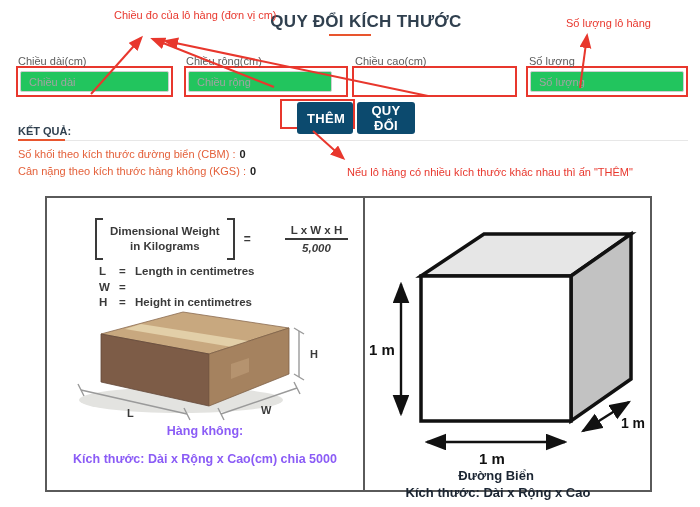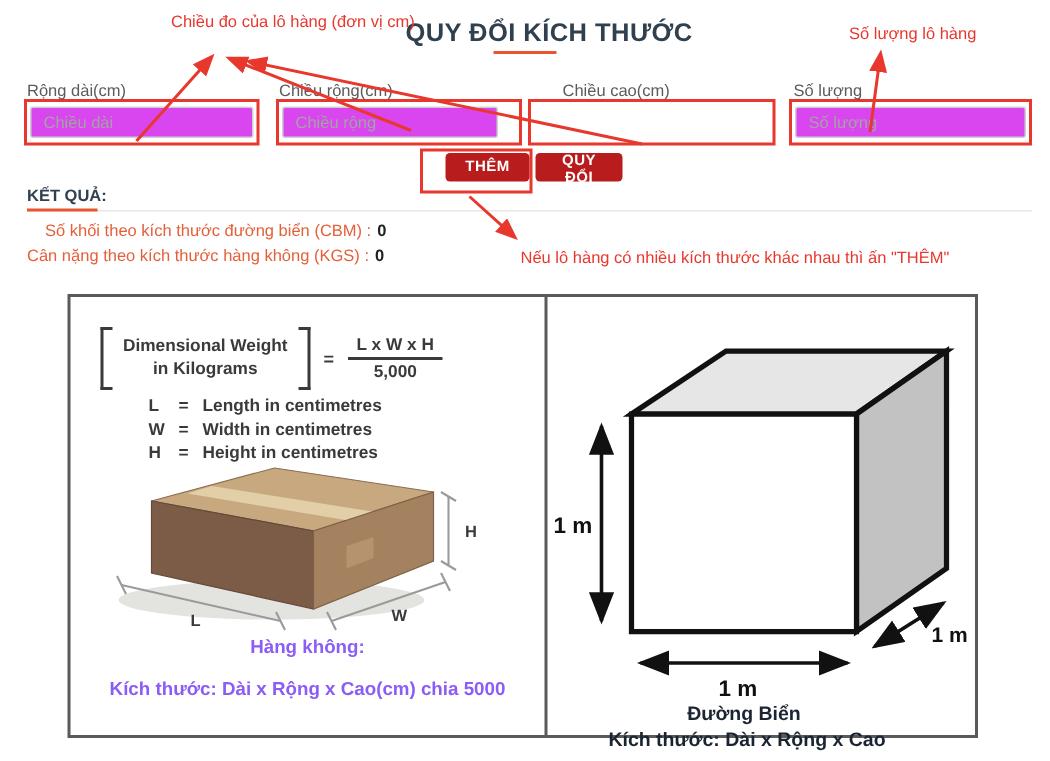--- a/index.html
+++ b/index.html
@@ -12,46 +12,46 @@
   .form-area { position:absolute; left:0; top:0; width:700px; height:196px;padding-left:32px; }
   .arrows-svg { position:absolute; left:0; top:0; pointer-events:none; }
   .ann-text { position:absolute; color:#e8372d; font-size:11px; white-space:nowrap; }
   .page-title { position:absolute; top:12px; left:0; right:0; margin:0; text-align:center;
     font-size:17px; font-weight:bold; color:#30404f; letter-spacing:.3px; }
   .title-underline { position:absolute; top:34px; left:329px; width:42px; height:2px; background:#e8552e; }
   .ann-rect { position:absolute; border:2px solid #e8372d; box-sizing:border-box; }
   .field-label { position:absolute; top:55px; font-size:11px; color:#5b5b5b; white-space:nowrap; }
   .fld { position:absolute; top:71px; height:21px; box-sizing:border-box;
     border:1px solid #cfcfcf; border-radius:2px; padding:0 8px; font-size:11px; color:#333;
-    font-family:"Liberation Sans", sans-serif; background:#d946ef; }
+    font-family:"Liberation Sans", sans-serif; background:#22c55e; }
   .fld::placeholder { color:#a3a3a3; }
-  .btn { position:absolute; top:102px; height:19px; border:none; border-radius:3px;
-    background:#b91c1c; color:#fff; font-weight:bold; font-size:10px; letter-spacing:.3px;
+  .btn { position:absolute; top:102px; height:32px; border:none; border-radius:3px;
+    background:#0c4a6e; color:#fff; font-weight:bold; font-size:13px; letter-spacing:.3px;
     font-family:"Liberation Sans", sans-serif; cursor:pointer; padding:0 10px; }
   .results-heading { position:absolute; top:125px; left:18px; font-size:11px; font-weight:bold; color:#30404f; }
   .results-line { position:absolute; top:140px; left:18px; width:670px; height:1px; background:#e7e7e7; }
   .results-line-accent { position:absolute; top:139px; left:18px; width:47px; height:2px; background:#e8552e; }
   .result-row { position:absolute; left:18px; font-size:11px; color:#e4603a; white-space:nowrap; }
   .result-row .val { color:#222; font-weight:bold; margin-left:4px; }
   .red-note { position:absolute; left:347px; top:166px; font-size:11px; color:#e8372d; white-space:nowrap; }
 
   
   .diagram { position:absolute; left:45px; top:196px; width:607px; height:296px;
     border:2px solid #5a5a5a; box-sizing:border-box; background:#fff; display:flex; }
   .panel-left { width:318px; box-sizing:border-box; border-right:2px solid #5a5a5a; position:relative; }
   .panel-right { flex:1; position:relative;margin-top:24px; }
 
-  .formula { position:absolute; top:20px; left:20px; display:flex; align-items:center; gap:7px;justify-content:flex-end; }
+  .formula { position:absolute; top:20px; left:48px; display:flex; align-items:center; gap:7px;justify-content:flex-end; }
   .bracket { width:8px; height:42px; border:2.5px solid #3a3a3a; box-sizing:border-box; }
   .b-left { border-right:none; } .b-right { border-left:none; }
   .lhs { text-align:center; font-weight:bold; font-size:11.5px; color:#3a3a3a; line-height:1.3; }
   .eq-sign { font-weight:bold; font-size:12px; color:#3a3a3a; margin:0 2px; }
-  .frac { text-align:center; font-weight:bold; font-size:11.5px; color:#3a3a3a; }
+  .frac { text-align:center; font-weight:bold; font-size:11.5px; color:#3a3a3a;margin-left:25px; }
   .frac .num { border-bottom:2px solid #3a3a3a; padding:0 6px 2px; }
-  .frac .den { padding-top:2px; }
+  .frac .den { padding-top:2px;font-style:italic; }
 
   .legend { position:absolute; top:66px; left:52px; font-weight:bold; font-size:11.5px; color:#3a3a3a; }
   .legend-row { display:grid; grid-template-columns:20px 16px auto; line-height:1.35; }
 
   .box-art { position:absolute; left:22px; top:102px; }
   .cap { position:absolute; left:0; right:0; text-align:center; font-weight:bold;
     font-size:12.5px; color:#8b5cf6; white-space:nowrap; }
   .cap1 { top:226px; } .cap2 { top:254px; }
 
   .cube-svg { position:absolute; left:0; top:0; }
@@ -66,37 +66,37 @@
 
   <div class="ann-text" style="left:114px; top:9px;">Chiều đo của lô hàng (đơn vị cm)</div>
   <div class="ann-text" style="left:566px; top:17px;">Số lượng lô hàng</div>
 
   <div class="ann-rect" style="left:16px;  top:66px; width:157px; height:31px;"></div>
   <div class="ann-rect" style="left:184px; top:66px; width:164px; height:31px;"></div>
   <div class="ann-rect" style="left:352px; top:66px; width:165px; height:31px;"></div>
   <div class="ann-rect" style="left:526px; top:66px; width:162px; height:31px;"></div>
   <div class="ann-rect" style="left:280px; top:99px; width:75px;  height:30px;"></div>
 
-  <div class="field-label" style="left:18px;">Rộng dài(cm)</div>
+  <div class="field-label" style="left:18px;">Chiều dài(cm)</div>
   <div class="field-label" style="left:186px;">Chiều rộng(cm)</div>
-  <div class="field-label" style="left:375px;">Chiều cao(cm)</div>
+  <div class="field-label" style="left:355px;">Chiều cao(cm)</div>
   <div class="field-label" style="left:529px;">Số lượng</div>
 
   <input class="fld" style="left: 20px; width: 149px;" placeholder="Chiều dài">
   <input class="fld" style="left: 188px; width: 144px;" placeholder="Chiều rộng">
   <input class="fld" style="left: 530px; width: 154px;" placeholder="Số lượng">
 
   <button class="btn" style="left:297px; width:56px;">THÊM</button>
   <button class="btn" style="left:357px; width:58px;">QUY ĐỔI</button>
 
   <div class="results-heading">KẾT QUẢ:</div>
   <div class="results-line"></div>
   <div class="results-line-accent"></div>
 
-  <div class="result-row" style="top:148px;margin-left:12px;">
+  <div class="result-row" style="top:148px;">
     <span>Số khối theo kích thước đường biển (CBM) :</span><span class="val">0</span>
   </div>
   <div class="result-row" style="top:165px;">
     <span>Cân nặng theo kích thước hàng không (KGS) :</span><span class="val">0</span>
   </div>
 
   <div class="red-note">Nếu lô hàng có nhiều kích thước khác nhau thì ấn "THÊM"</div>
 
   <svg class="arrows-svg" width="700" height="196" viewBox="0 0 700 196">
     <defs>
@@ -134,21 +134,20 @@
 
     <div class="legend">
       <div class="legend-row">
         <span>L</span>
         <span>=</span>
         <span>Length in centimetres</span>
       </div>
       <div class="legend-row">
         <span>W</span>
         <span>=</span>
-        <span>Width in centimetres</span>
       </div>
       <div class="legend-row">
         <span>H</span>
         <span>=</span>
         <span>Height in centimetres</span>
       </div>
     </div>
 
     <svg class="box-art" width="266" height="122" viewBox="0 0 266 122">
       <ellipse cx="112" cy="100" rx="102" ry="13" fill="#e3e3e0"></ellipse>

